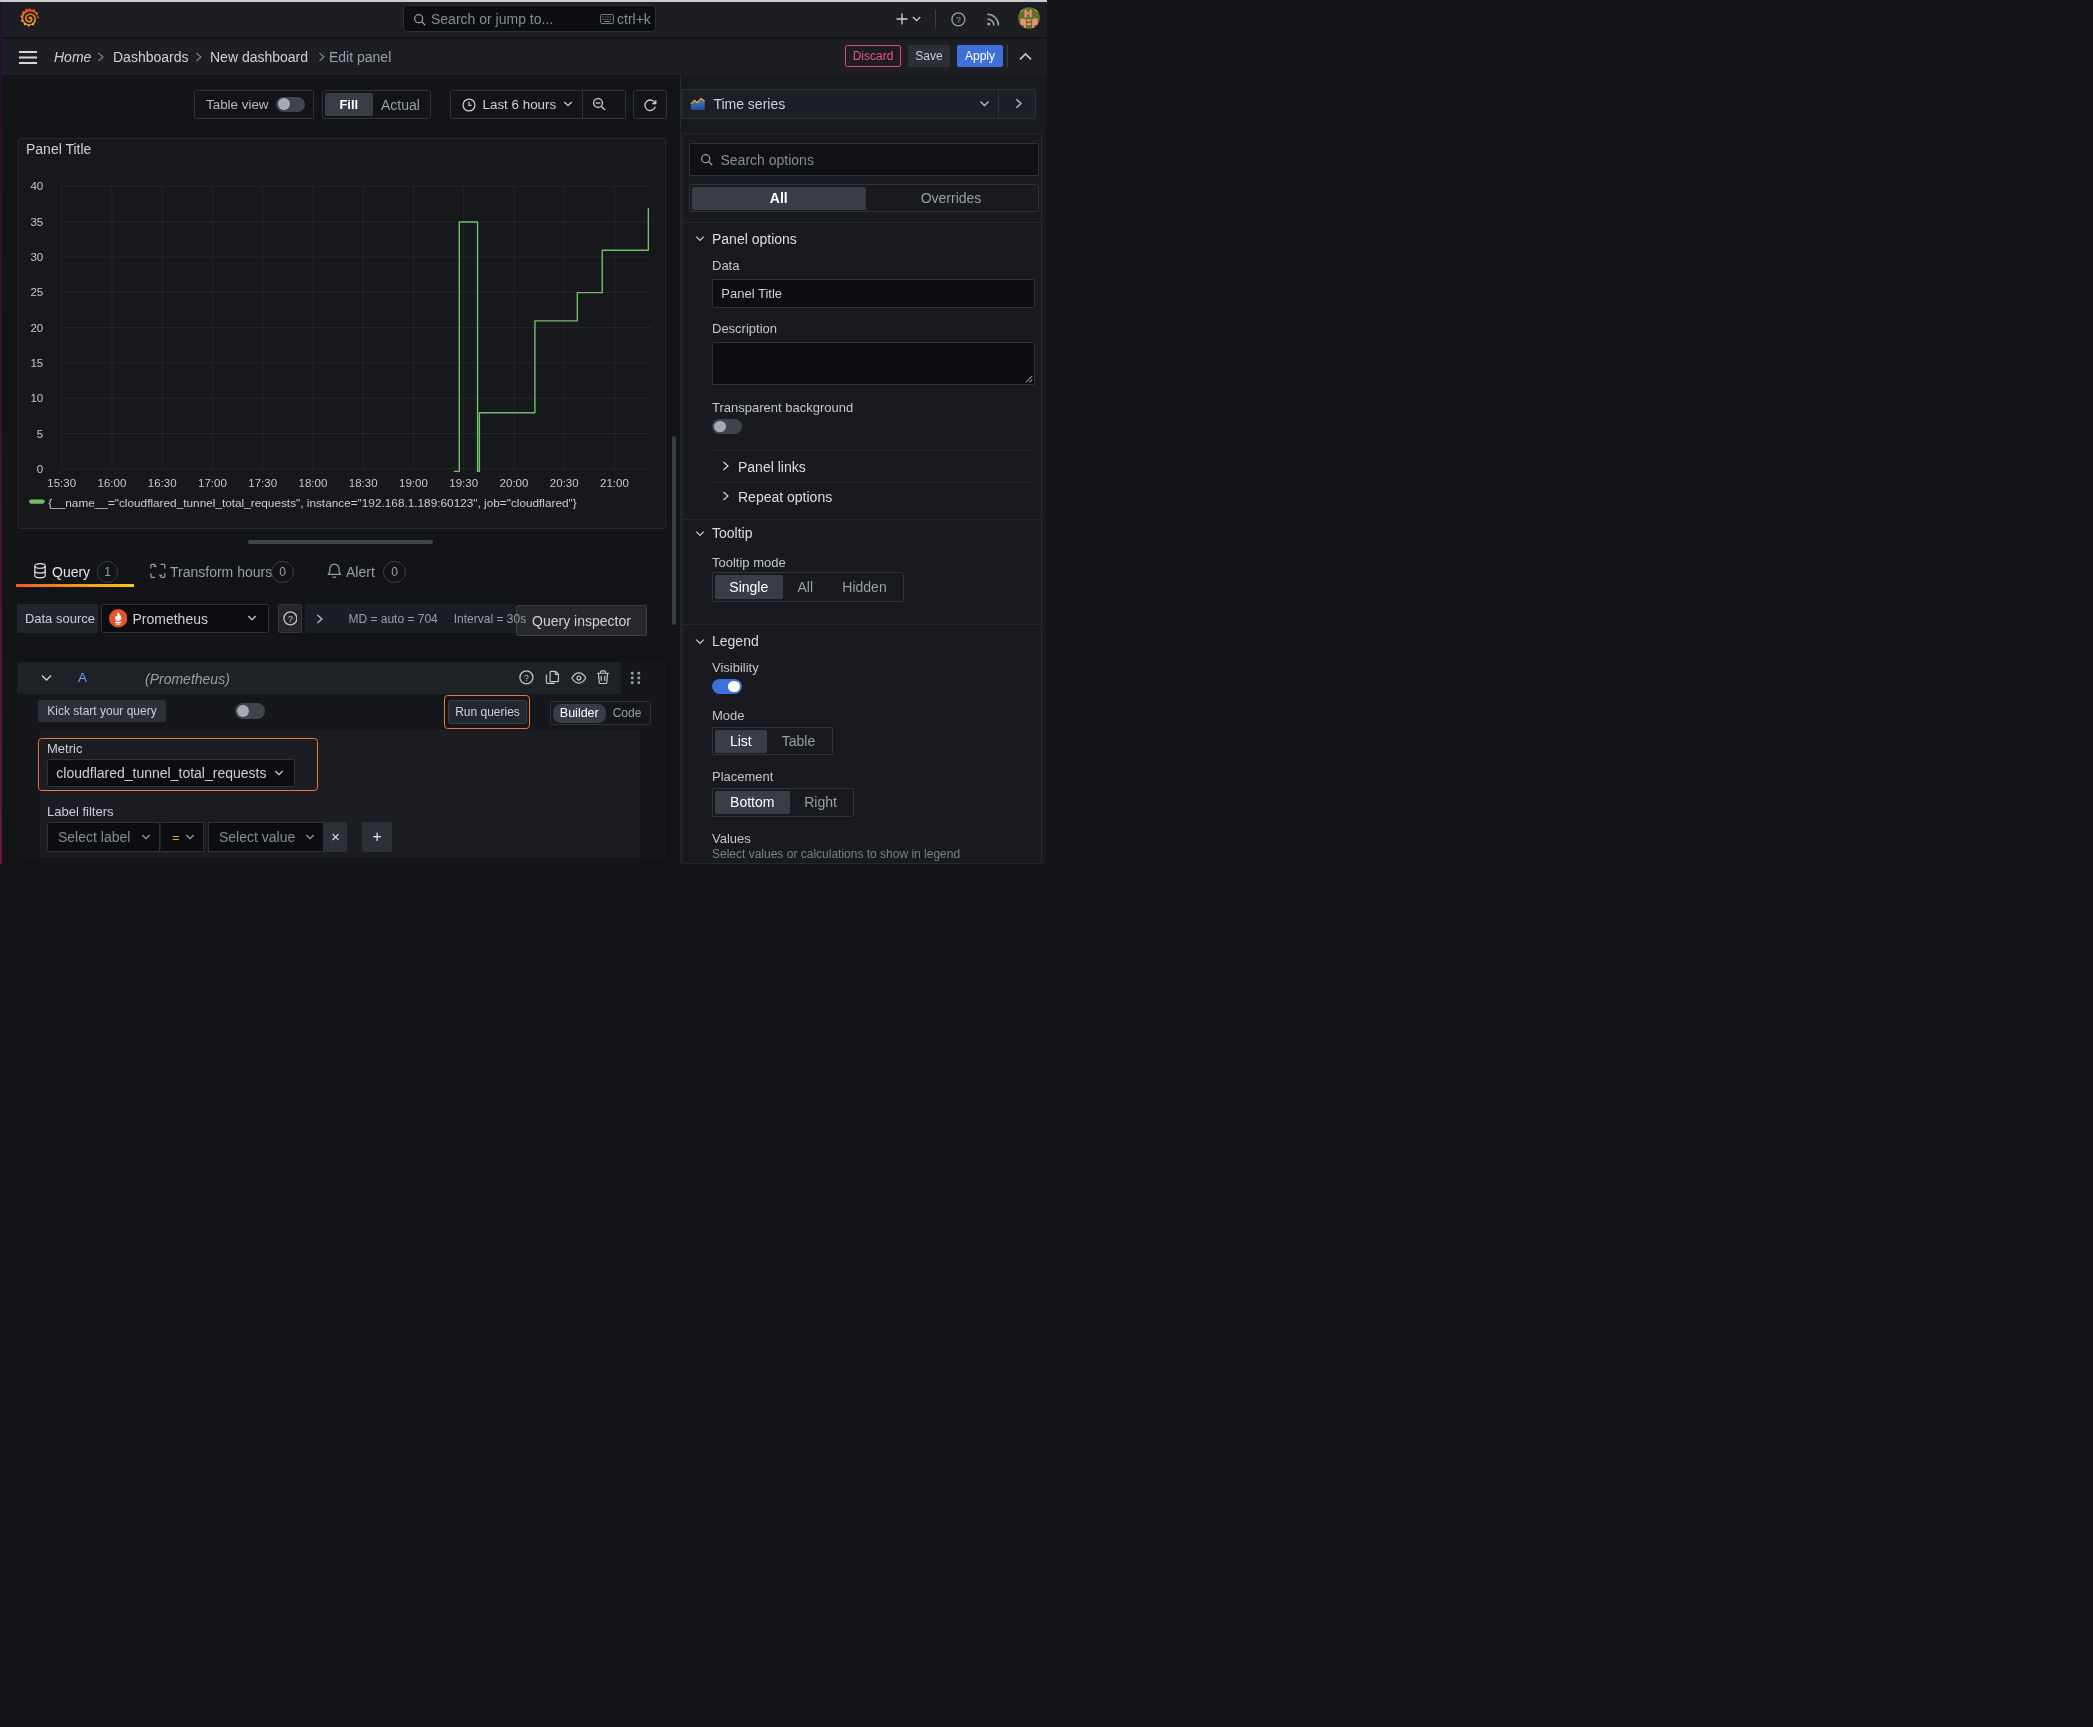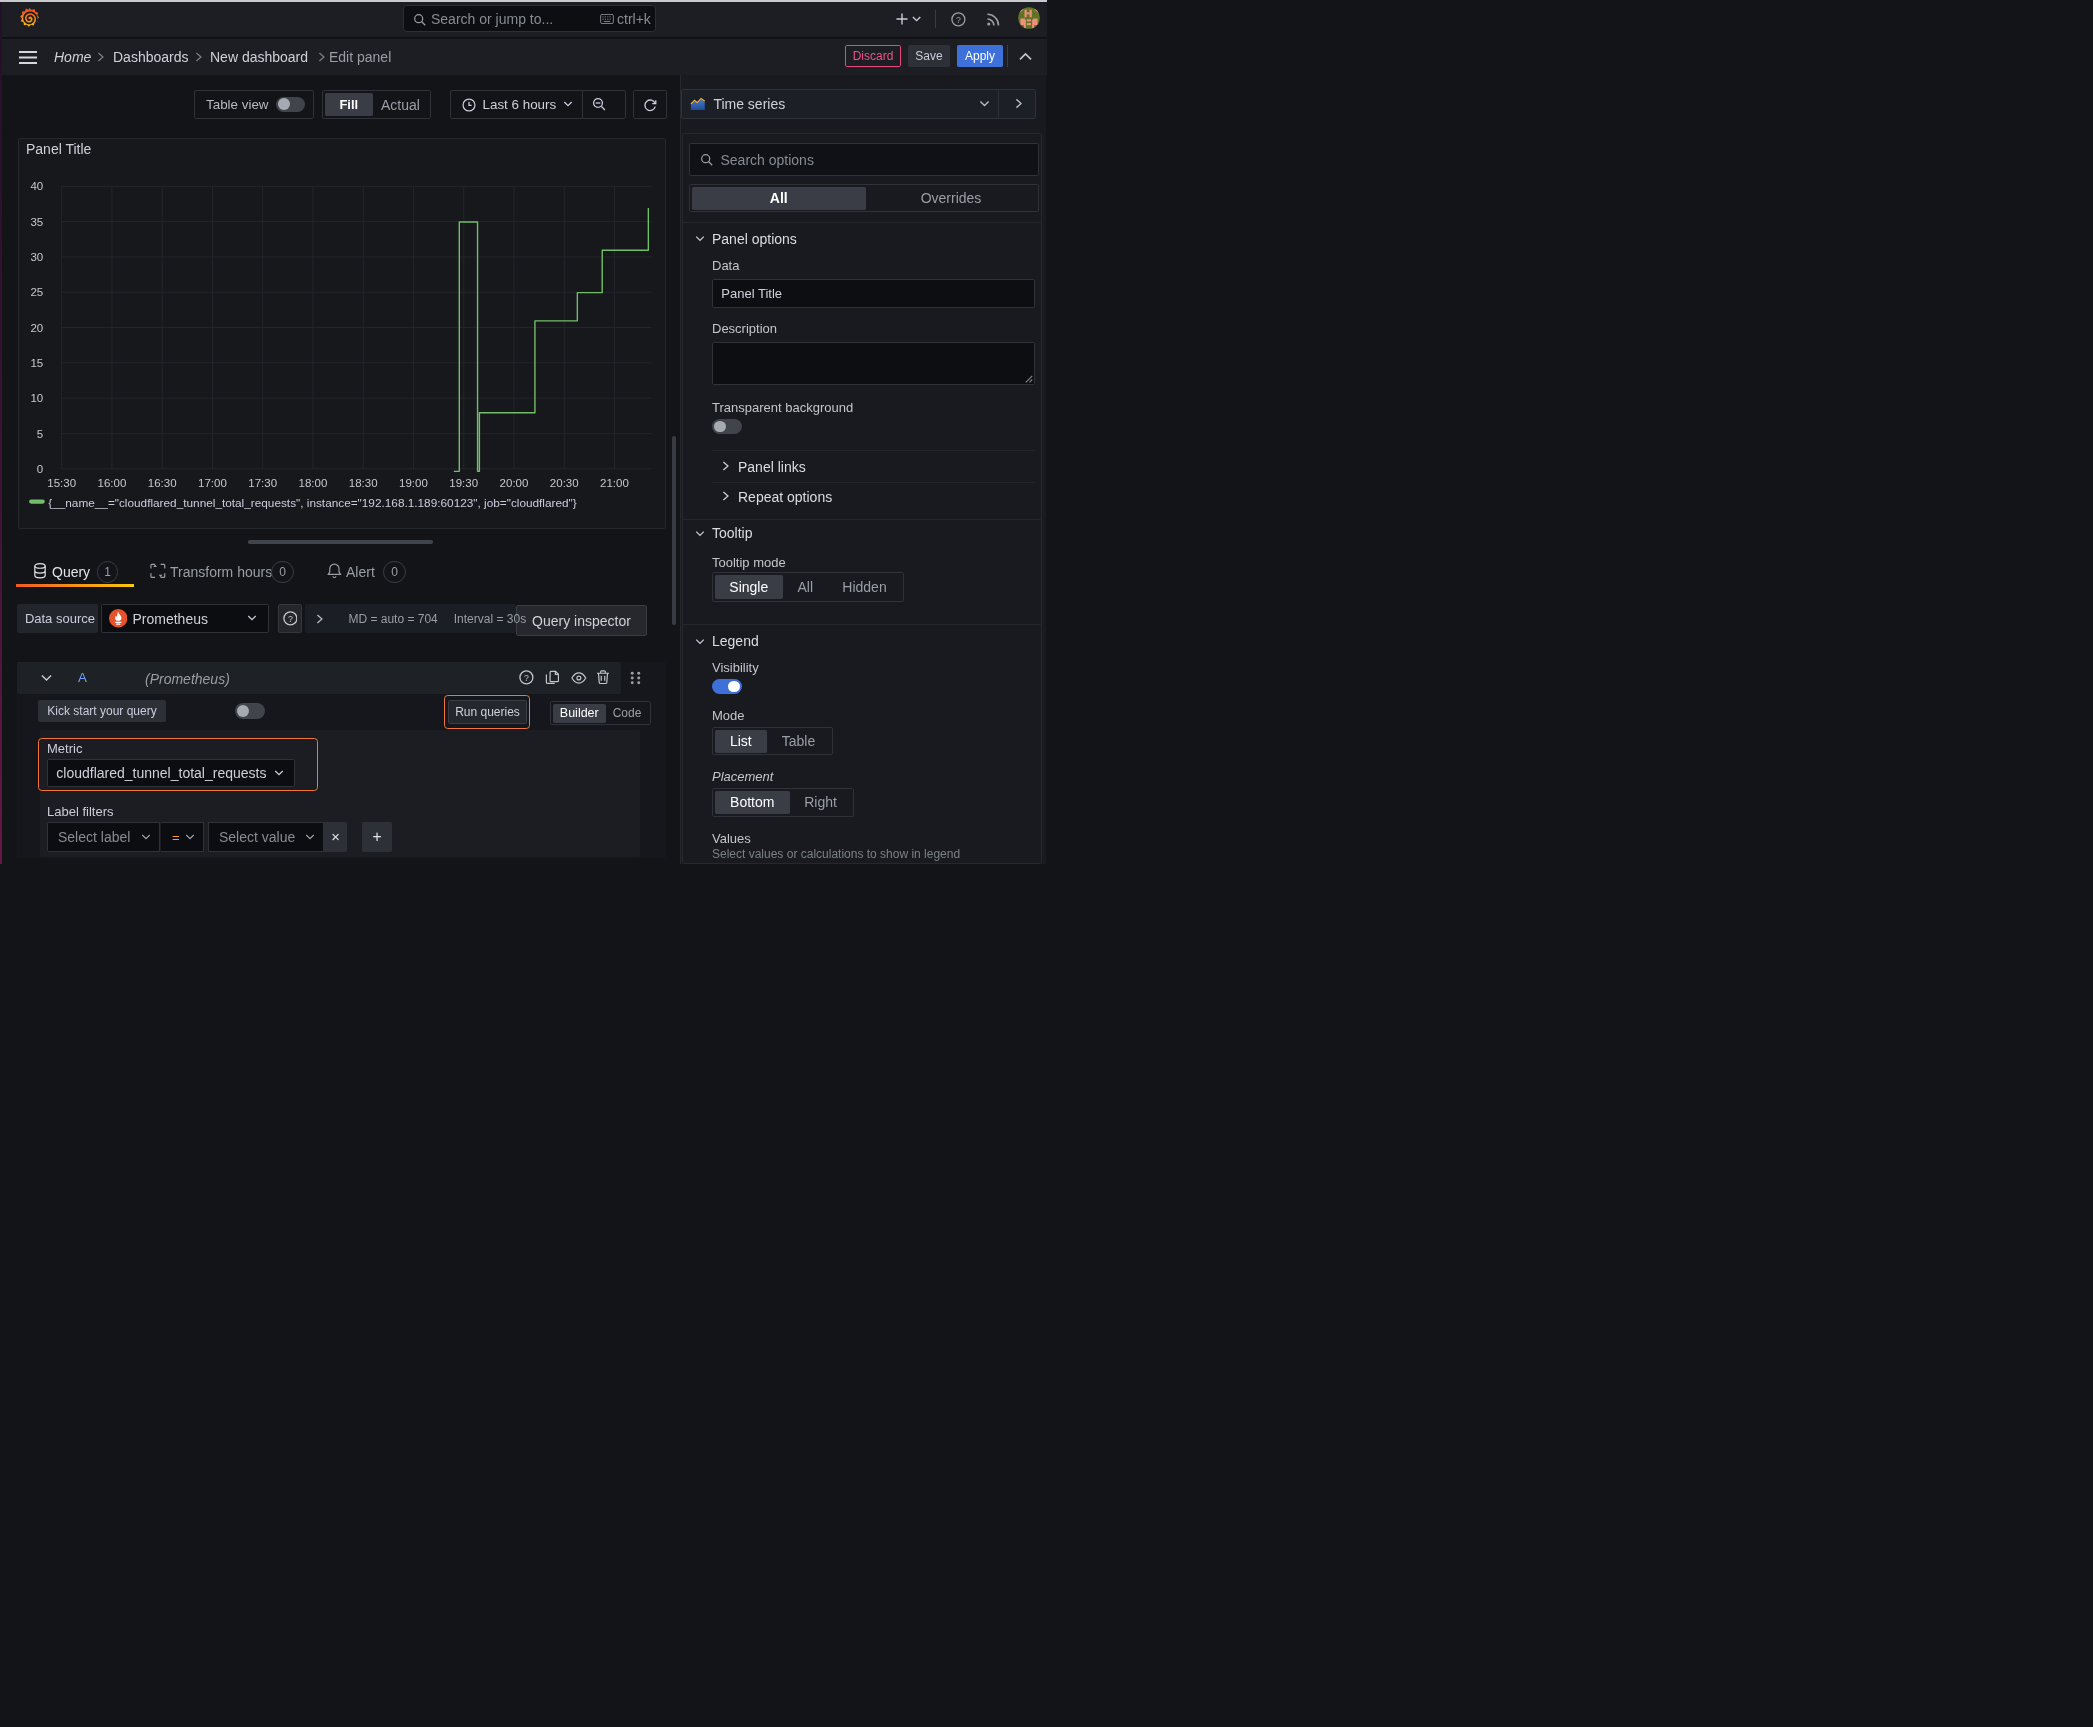--- a/index.html
+++ b/index.html
@@ -271,21 +271,21 @@
       </g>
     </svg>
 
 <div class="abs flex btn2" style="left:38px;top:700px;width:128px;height:22px;justify-content:center;font-size:12px;">Kick start your query</div>
 <div class="abs" style="left:189px;top:704px;font-size:12px;color:#b8bac2;margin-top:40px;">Explain</div>
 <span class="abs" style="left:235px;top:703px;width:29.5px;height:16px;background:#41444b;border-radius:8.3px;">
       <span style="position:absolute;left:2.3px;top:2px;width:12px;height:12px;border-radius:50%;background:#a6aab2;"></span>
     </span>
 <div class="abs flex" style="left:448px;top:700px;width:79px;height:24px;background:#24272d;border:0.9px solid #3a3d44;border-radius:1.8px;justify-content:center;font-size:12px;color:#d0d0da;">Run queries</div>
 <div class="abs flex" style="left:550px;top:701px;width:101px;height:24px;border:0.9px solid #2f3237;border-radius:1.8px;padding:1.8px;">
-  <span class="seg flex" style="width:53px;height:19px;justify-content:center;font-size:12.5px;">Builder</span>
+  <span class="seg flex" style="width:53px;height:19px;justify-content:center;font-size:12.5px;border-radius:8px;">Builder</span>
   <span class="flex" style="flex:1;justify-content:center;font-size:12px;color:#9a9ea6;">Code</span>
 </div>
 
 <div class="abs" style="left:40px;top:730px;width:600px;height:127px;background:#1b1d23;border-radius:1.8px;"></div>
 <div class="abs" style="left:47px;top:741px;font-size:13px;color:#ccccdc;">Metric</div>
 <div class="abs flex" style="left:47px;top:759px;width:248px;height:28px;background:#0c0d11;border:0.9px solid #2f3237;border-radius:1.8px;">
   <span style="margin-left:8.3px;font-size:14px;color:#d0d0da;">cloudflared_tunnel_total_requests</span>
   <svg style="position:absolute;right:10px;" width="10" height="6.5" viewBox="0 0 10 7">
         <path d="M1 1 l4 4 4-4" fill="none" stroke="#ccccdc" stroke-width="1.4"></path>
       </svg>
@@ -397,21 +397,21 @@
 <div class="abs" style="left:712px;top:633px;font-size:14px;font-weight:500;color:#dcdde2;">Legend</div>
 <div class="abs" style="left:712px;top:660px;font-size:13px;color:#c3c5cc;">Visibility</div>
 <span class="abs" style="left:712px;top:679px;width:29.5px;height:15px;background:#3d71d9;border-radius:8.3px;">
       <span style="position:absolute;right:2px;top:1.8px;width:11.5px;height:11.5px;border-radius:50%;background:#fff;"></span>
     </span>
 <div class="abs" style="left:712px;top:708px;font-size:13px;color:#c3c5cc;">Mode</div>
 <div class="abs flex" style="left:712px;top:727px;width:121px;height:28px;border:0.9px solid #2f3237;border-radius:1.8px;padding:1.8px;">
   <span class="seg flex" style="width:52px;height:23px;justify-content:center;font-size:14px;">List</span>
   <span class="flex" style="flex:1;justify-content:center;font-size:14px;color:#9a9ea6;">Table</span>
 </div>
-<div class="abs" style="left:712px;top:769px;font-size:13px;color:#c3c5cc;font-style:italic;">Placement</div>
+<div class="abs" style="left:712px;top:769px;font-size:13px;color:#c3c5cc;">Placement</div>
 <div class="abs flex" style="left:712px;top:788px;width:142px;height:28.5px;border:0.9px solid #2f3237;border-radius:1.8px;padding:1.8px;">
   <span class="seg flex" style="width:75px;height:23px;justify-content:center;font-size:14px;">Bottom</span>
   <span class="flex" style="flex:1;justify-content:center;font-size:14px;color:#9a9ea6;">Right</span>
 </div>
 <div class="abs" style="left:712px;top:831px;font-size:13px;color:#c3c5cc;">Values</div>
 <div class="abs" style="left:712px;top:847px;font-size:12px;color:#7b8087;">Select values or calculations to show in legend</div>
 
 <div class="abs" style="left:444px;top:695px;width:86px;height:34px;border:1.8px solid #f0763a;border-radius:3.7px;"></div>
 <div class="abs" style="left:38px;top:738px;width:280px;height:53px;border:1.8px solid #f0763a;border-radius:3.7px;"></div>
 </div>

